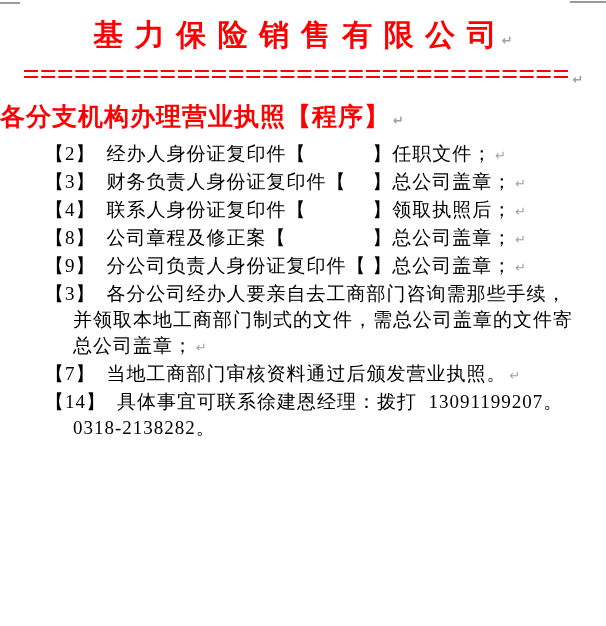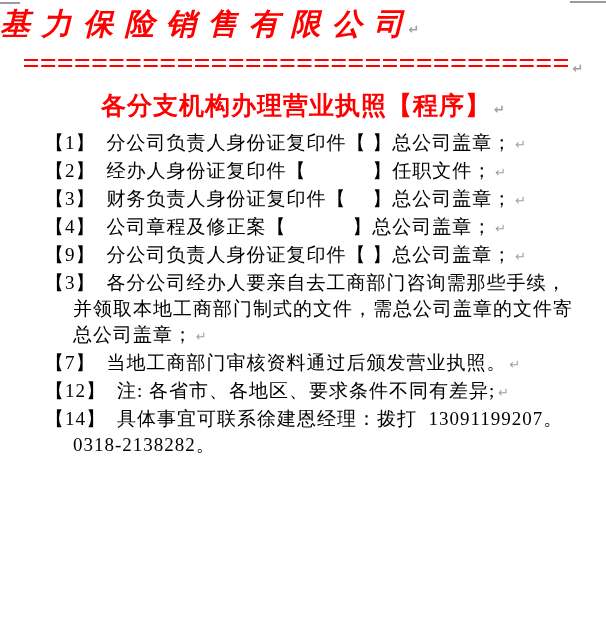--- a/index.html
+++ b/index.html
@@ -9,44 +9,43 @@
     background:#ffffff;
     overflow:hidden;
     font-family:"Liberation Serif","DejaVu Serif",serif;
     color:#000000;
   }
   .corner-mark { position:absolute; background:#9a9a9a; }
   .corner-mark.tl { left:0; top:2px; width:20px; height:2px; }
   .corner-mark.tr { right:0; top:1px; width:36px; height:2px; }
 
   .title {
-    padding-top:5px;
+    padding-top:16px;
+    text-align:center;
     color:#ff0000;
     font-size:30px;
     line-height:38px;
     font-weight:bold;
     letter-spacing:2px;
     white-space:nowrap;
-    font-style:italic;
   }
   .divider {
     margin-top:4px;
     text-align:center;
     color:#ff0000;
     font-weight:bold;
     font-size:30px;
     line-height:20px;
     height:22px;
     letter-spacing:0px;
     white-space:nowrap;
     overflow:hidden;
   }
   .heading {
     margin-top:16px;
-    text-align:center;
     color:#ff0000;
     font-size:25px;
     font-weight:bold;
     line-height:30px;
     letter-spacing:1px;
     white-space:nowrap;
   }
   .items { margin-top:5px; }
   .item {
     padding-left:73px;
@@ -72,26 +71,25 @@
   <div class="corner-mark tl"></div>
   <div class="corner-mark tr"></div>
 
   <div class="title"><span>基 力 保 险 销 售 有 限 公 司</span><span class="cr">↵</span></div>
 
   <div class="divider"><span>================================</span><span class="cr">↵</span></div>
 
   <div class="heading"><span>各分支机构办理营业执照【程序】</span><span class="cr">↵</span></div>
 
   <div class="items">
-      <div class="item"><span class="num">【1】</span><span>分公司负责人身份证复印件【 】总公司盖章；</span><span class="cr">↵</span></div>
       <div class="item"><span class="num">【2】</span><span>经办人身份证复印件【　　　 】任职文件；</span><span class="cr">↵</span></div>
       <div class="item"><span class="num">【3】</span><span>财务负责人身份证复印件【　 】总公司盖章；</span><span class="cr">↵</span></div>
-      <div class="item"><span class="num">【4】</span><span>公司章程及修正案【　　　 】总公司盖章；</span><span class="cr">↵</span></div>
+      <div class="item"><span class="num">【4】</span><span>联系人身份证复印件【　　　 】领取执照后；</span><span class="cr">↵</span></div>
+      <div class="item"><span class="num">【8】</span><span>公司章程及修正案【　　　　 】总公司盖章；</span><span class="cr">↵</span></div>
       <div class="item"><span class="num">【9】</span><span>分公司负责人身份证复印件【 】总公司盖章；</span><span class="cr">↵</span></div>
       <div class="item"><span class="num">【3】</span><span>各分公司经办人要亲自去工商部门咨询需那些手续，
 并领取本地工商部门制式的文件，需总公司盖章的文件寄
 总公司盖章；</span><span class="cr">↵</span></div>
       <div class="item"><span class="num">【7】</span><span>当地工商部门审核资料通过后颁发营业执照。</span><span class="cr">↵</span></div>
-      <div class="item"><span class="num">【12】</span><span>注: 各省市、各地区、要求条件不同有差异;</span><span class="cr">↵</span></div>
       <div class="item"><span class="num">【14】</span><span>具体事宜可联系徐建恩经理：拨打  13091199207。
 0318-2138282。</span></div>
     </div>
 </div>
 
 </body></html>

